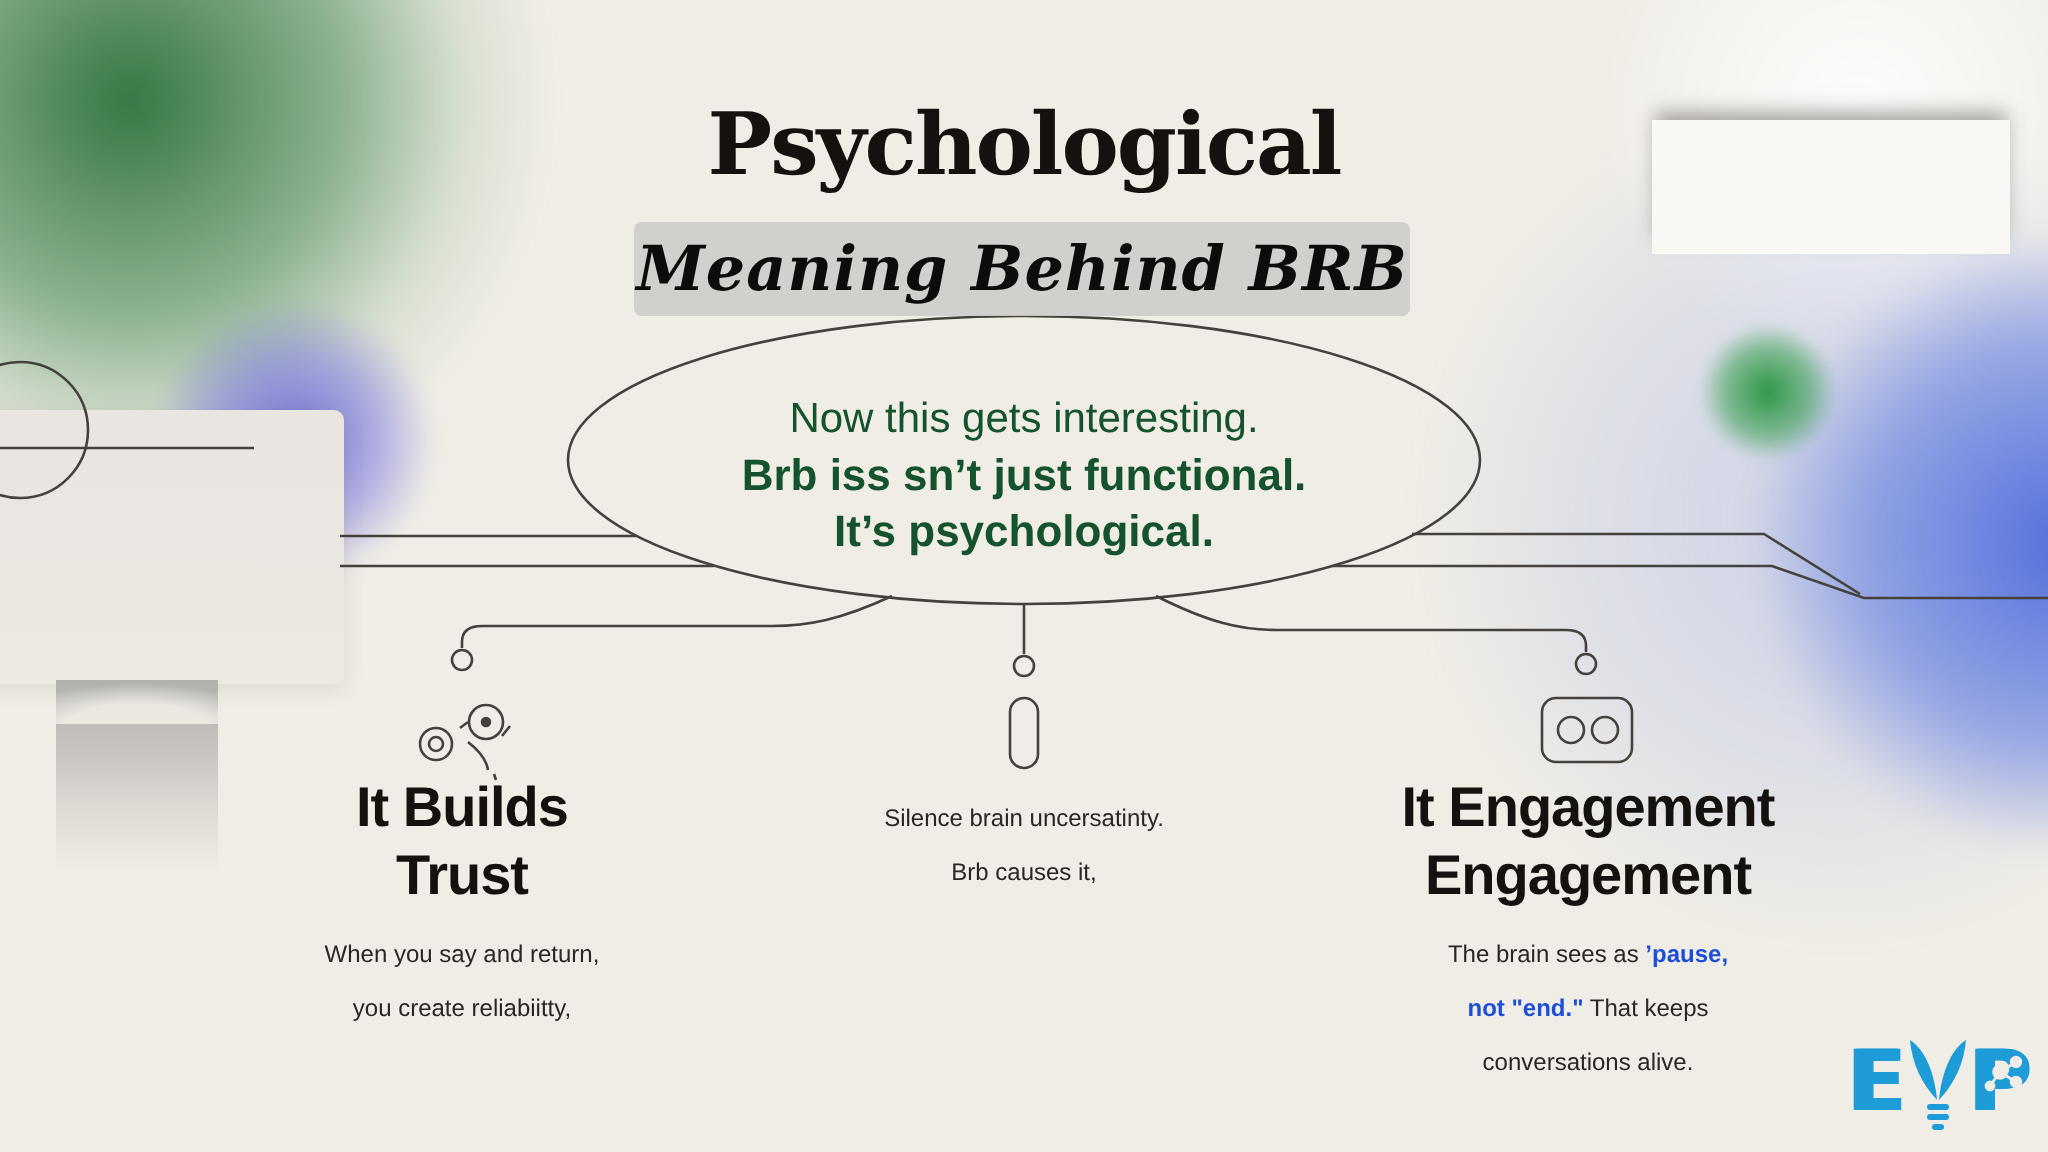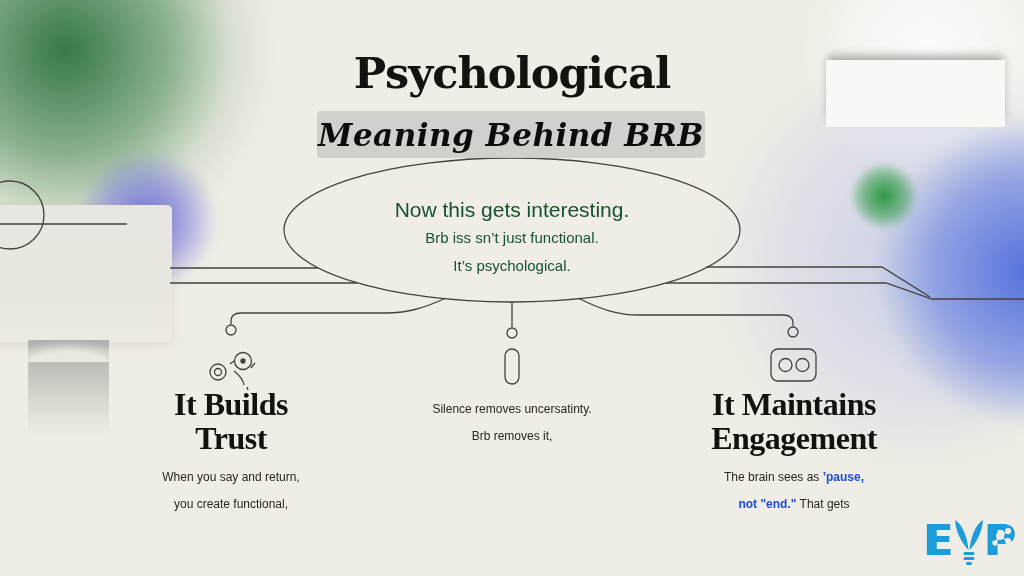--- a/index.html
+++ b/index.html
@@ -47,27 +47,27 @@
     font-size:43px;letter-spacing:-1px;color:#14110e;}
   .subtitle-box{position:absolute;left:317px;top:111px;width:388px;height:47px;
     background:rgba(206,204,201,.9);border-radius:4px;
     display:flex;align-items:center;justify-content:center;}
   .subtitle-box span{
     font-family:"DejaVu Serif","Liberation Serif",serif;font-style:italic;font-weight:700;
     font-size:31px;letter-spacing:.5px;color:#0e0c0a;}
   .bubble-text{position:absolute;left:312px;top:180px;width:400px;text-align:center;
     line-height:28px;color:#14532d;margin-top:16px;}
   .bubble-text .l1{font-size:21px;font-weight:400;}
-  .bubble-text .l2,.bubble-text .l3{font-size:15px;font-weight:400;}
+  .bubble-text .l2,.bubble-text .l3{font-size:22px;font-weight:700;}
   .col{position:absolute;top:387px;text-align:center;}
   .col-1{left:95px;width:272px;}
   .col-2{left:377px;width:270px;}
   .col-3{left:656px;width:276px;}
-  .col-heading{font-family:Liberation Serif, serif;font-weight:700;
-    font-size:32px;line-height:34px;color:#14110e;letter-spacing:-.5px;text-align:center;}
+  .col-heading{font-family:Liberation Sans, sans-serif;font-weight:700;
+    font-size:28px;line-height:34px;color:#14110e;letter-spacing:-.5px;text-align:center;}
   .col-body{margin-top:9px;font-size:12px;line-height:27px;color:#2a2622;}
   .col-body b{font-weight:700;color:#1d4ed8;}
   
   .logo{position:absolute;left:924px;top:519px;display:flex;align-items:flex-start;
     color:#1e9cd7;font-family:"DejaVu Sans","Liberation Sans",sans-serif;font-weight:900;}
   .logo .ltr{font-size:42px;line-height:44px;font-weight:900;
     text-shadow:1px 0 0 currentColor,-1px 0 0 currentColor;}
   .logo .p-wrap{position:relative;}
   .logo .p-wrap svg{position:absolute;left:7px;top:8px;}
 </style>
@@ -138,39 +138,40 @@
     <div class="l3">It’s psychological.</div>
   </div>
 
   <div class="col col-1">
     <div class="col-heading">
       <div>It Builds</div>
       <div>Trust</div>
     </div>
     <div class="col-body">
       <div>When you say and return,</div>
-      <div>you create functional,</div>
+      <div>you create reliabiitty,</div>
     </div>
   </div>
 
   <div class="col col-2">
     <div class="col-body">
-      <div>Silence removes uncersatinty.</div>
-      <div>Brb removes it,</div>
+      <div>Silence brain uncersatinty.</div>
+      <div>Brb causes it,</div>
     </div>
   </div>
 
   <div class="col col-3">
     <div class="col-heading">
-      <div>It Maintains</div>
+      <div>It Engagement</div>
       <div>Engagement</div>
     </div>
     <div class="col-body">
       <div><span>The brain sees as </span><b>’pause,</b></div>
-      <div><b>not "end."</b><span> That gets</span></div>
+      <div><b>not "end."</b><span> That keeps</span></div>
+      <div>conversations alive.</div>
     </div>
   </div>
 
   <div class="logo">
     <span class="ltr">E</span>
     <svg width="32" height="48" viewBox="0 0 32 48">
       <g fill="#1e9cd7">
         <path d="M2,1 C3,13 8,23 15.5,31 C14.5,19 10,6 2,1 Z"></path>
         <path d="M30,1 C29,13 24,23 16.5,31 C17.5,19 22,6 30,1 Z"></path>
         <rect x="10.5" y="33" width="11" height="3" rx="1.5"></rect>

